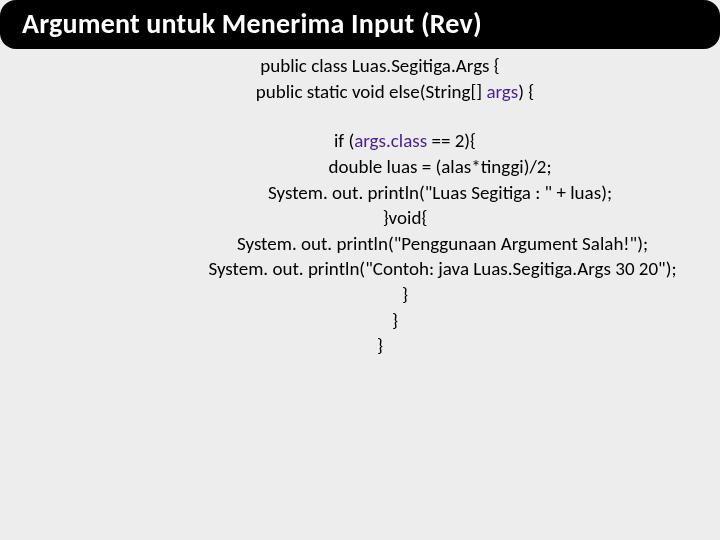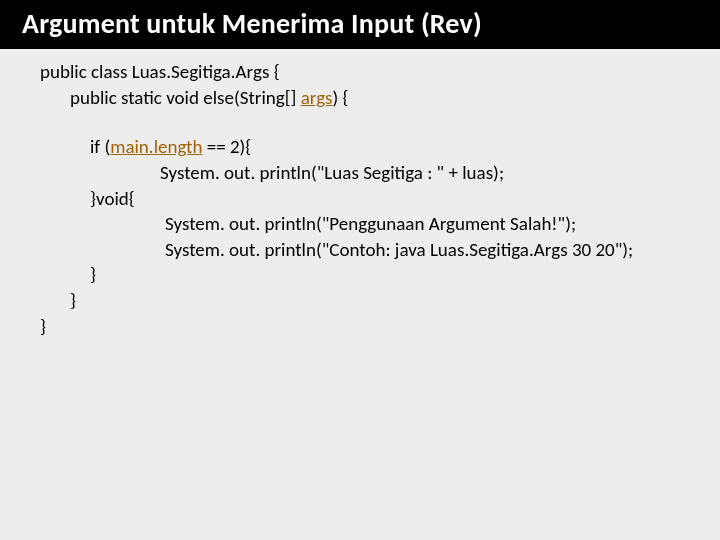--- a/index.html
+++ b/index.html
@@ -17,55 +17,57 @@
     position: relative;
     box-sizing: border-box;
   }
   .title-bar {
     background: #000;
     color: #fff;
     padding: 6px 0 8px 22px;
     font-size: 28px;
     font-weight: 700;
     letter-spacing: 0.2px;
+    border-radius: 16px;
   }
   .code-block {
-    padding: 10px 0 0 40px;
+    padding: 4px 0 0 40px;
     font-size: 19px;
     line-height: 1.35;
     color: #000;
     font-family: Calibri, "Segoe UI", Arial, sans-serif;
+    text-align: center;
   }
   .indent1 { padding-left: 30px; }
   .indent2 { padding-left: 50px; }
   .indent3 { padding-left: 120px; }
   .indent3b { padding-left: 125px; }
   .blank { height: 24px; }
   .u {
-    color: #a16207;
-    text-decoration: underline;
+    color: #4c1d95;
   }
 </style>
 </head>
 <body>
 
 <div class="slide">
   <div class="title-bar">Argument untuk Menerima Input (Rev)</div>
 
   <div class="code-block">
     <div>public class Luas.Segitiga.Args {</div>
     <div class="indent1">
       <span>public static void else(String[] </span><span class="u">args</span><span>) {</span>
     </div>
 
     <div class="blank"></div>
 
     <div class="indent2">
-      <span>if (</span><span class="u">main.length</span><span> == 2){</span>
+      <span>if (</span><span class="u">args.class</span><span> == 2){</span>
     </div>
+    <div class="indent3">double luas = (alas*tinggi)/2;</div>
     <div class="indent3">System. out. println("Luas Segitiga : " + luas);</div>
     <div class="indent2">}void{</div>
     <div class="indent3b">System. out. println("Penggunaan Argument  Salah!");</div>
     <div class="indent3b">System. out. println("Contoh: java Luas.Segitiga.Args 30 20");</div>
     <div class="indent2">}</div>
     <div class="indent1">}</div>
     <div>}</div>
   </div>
 </div>
 

